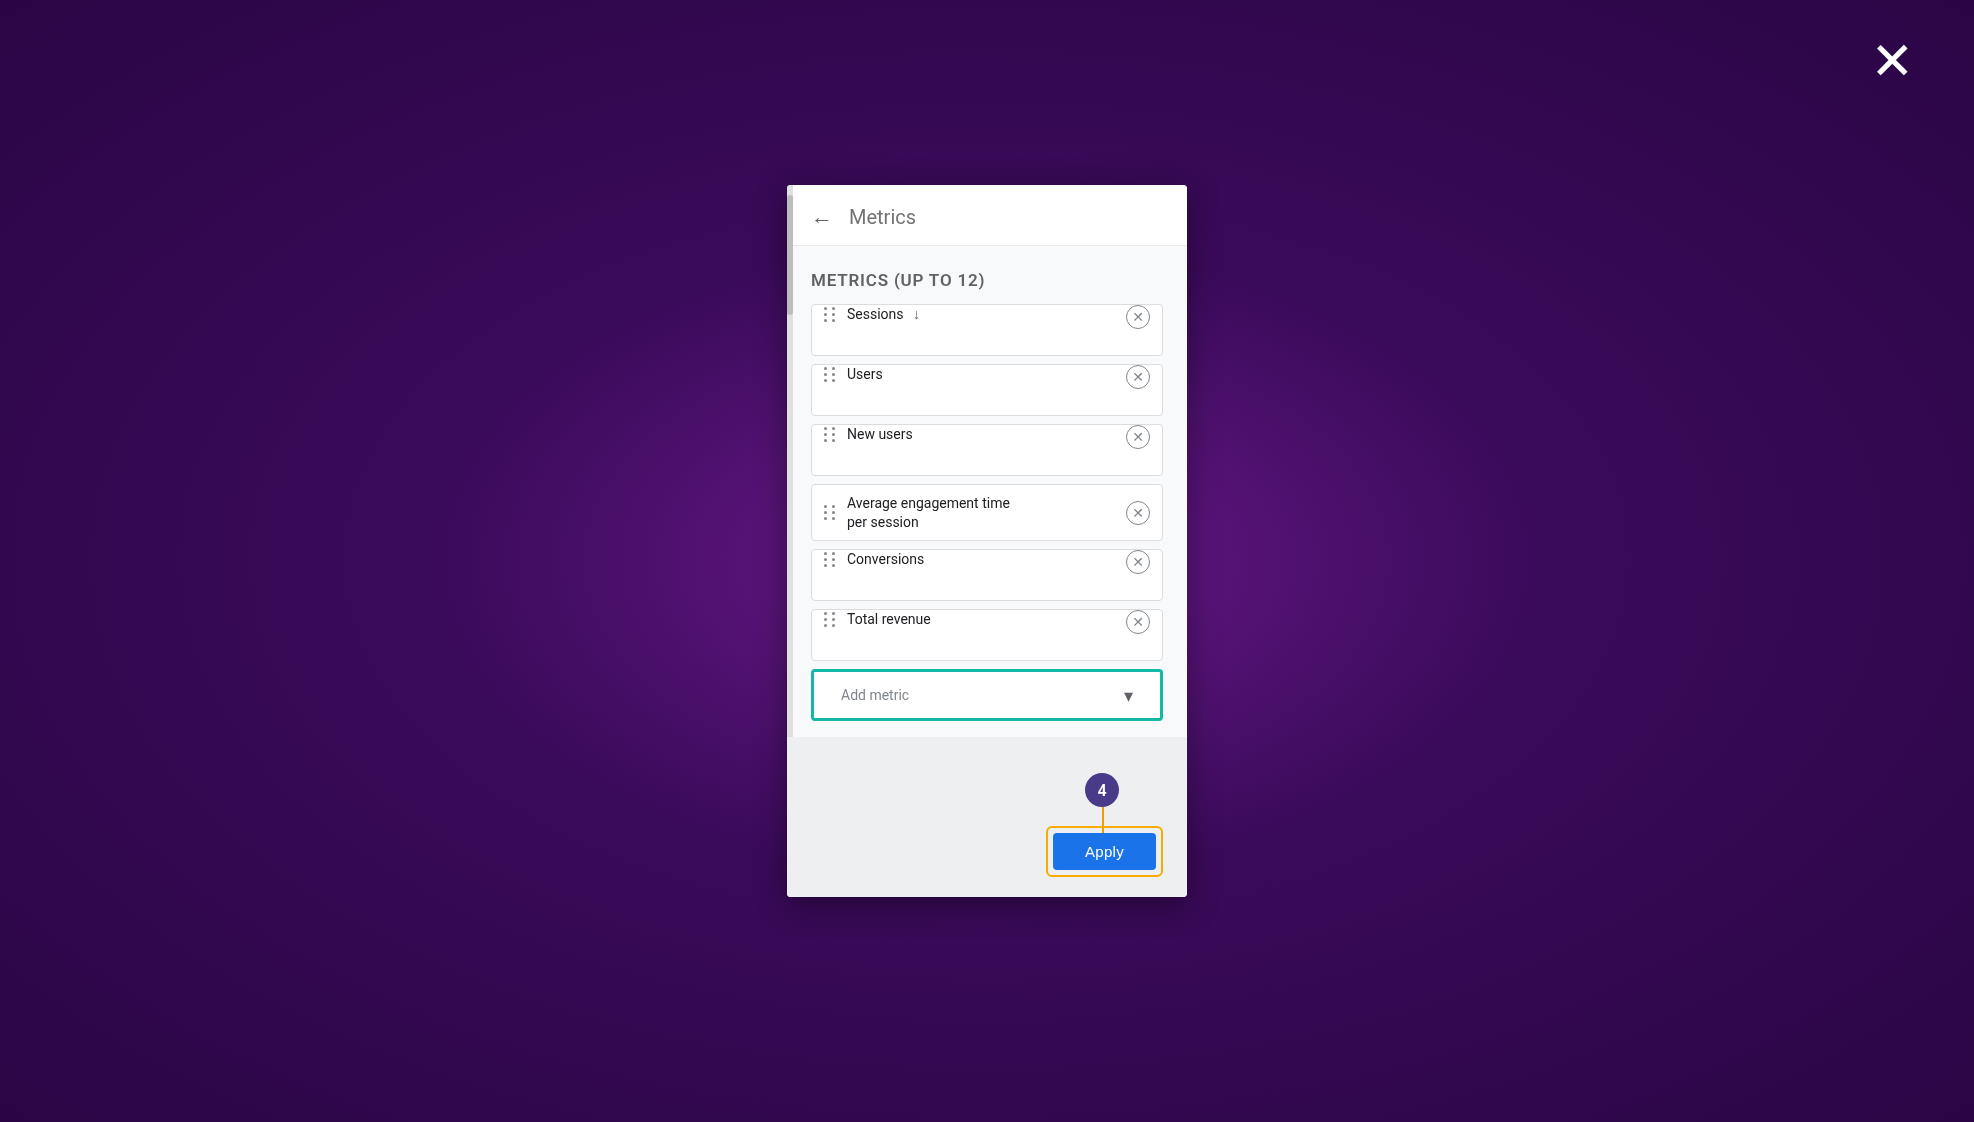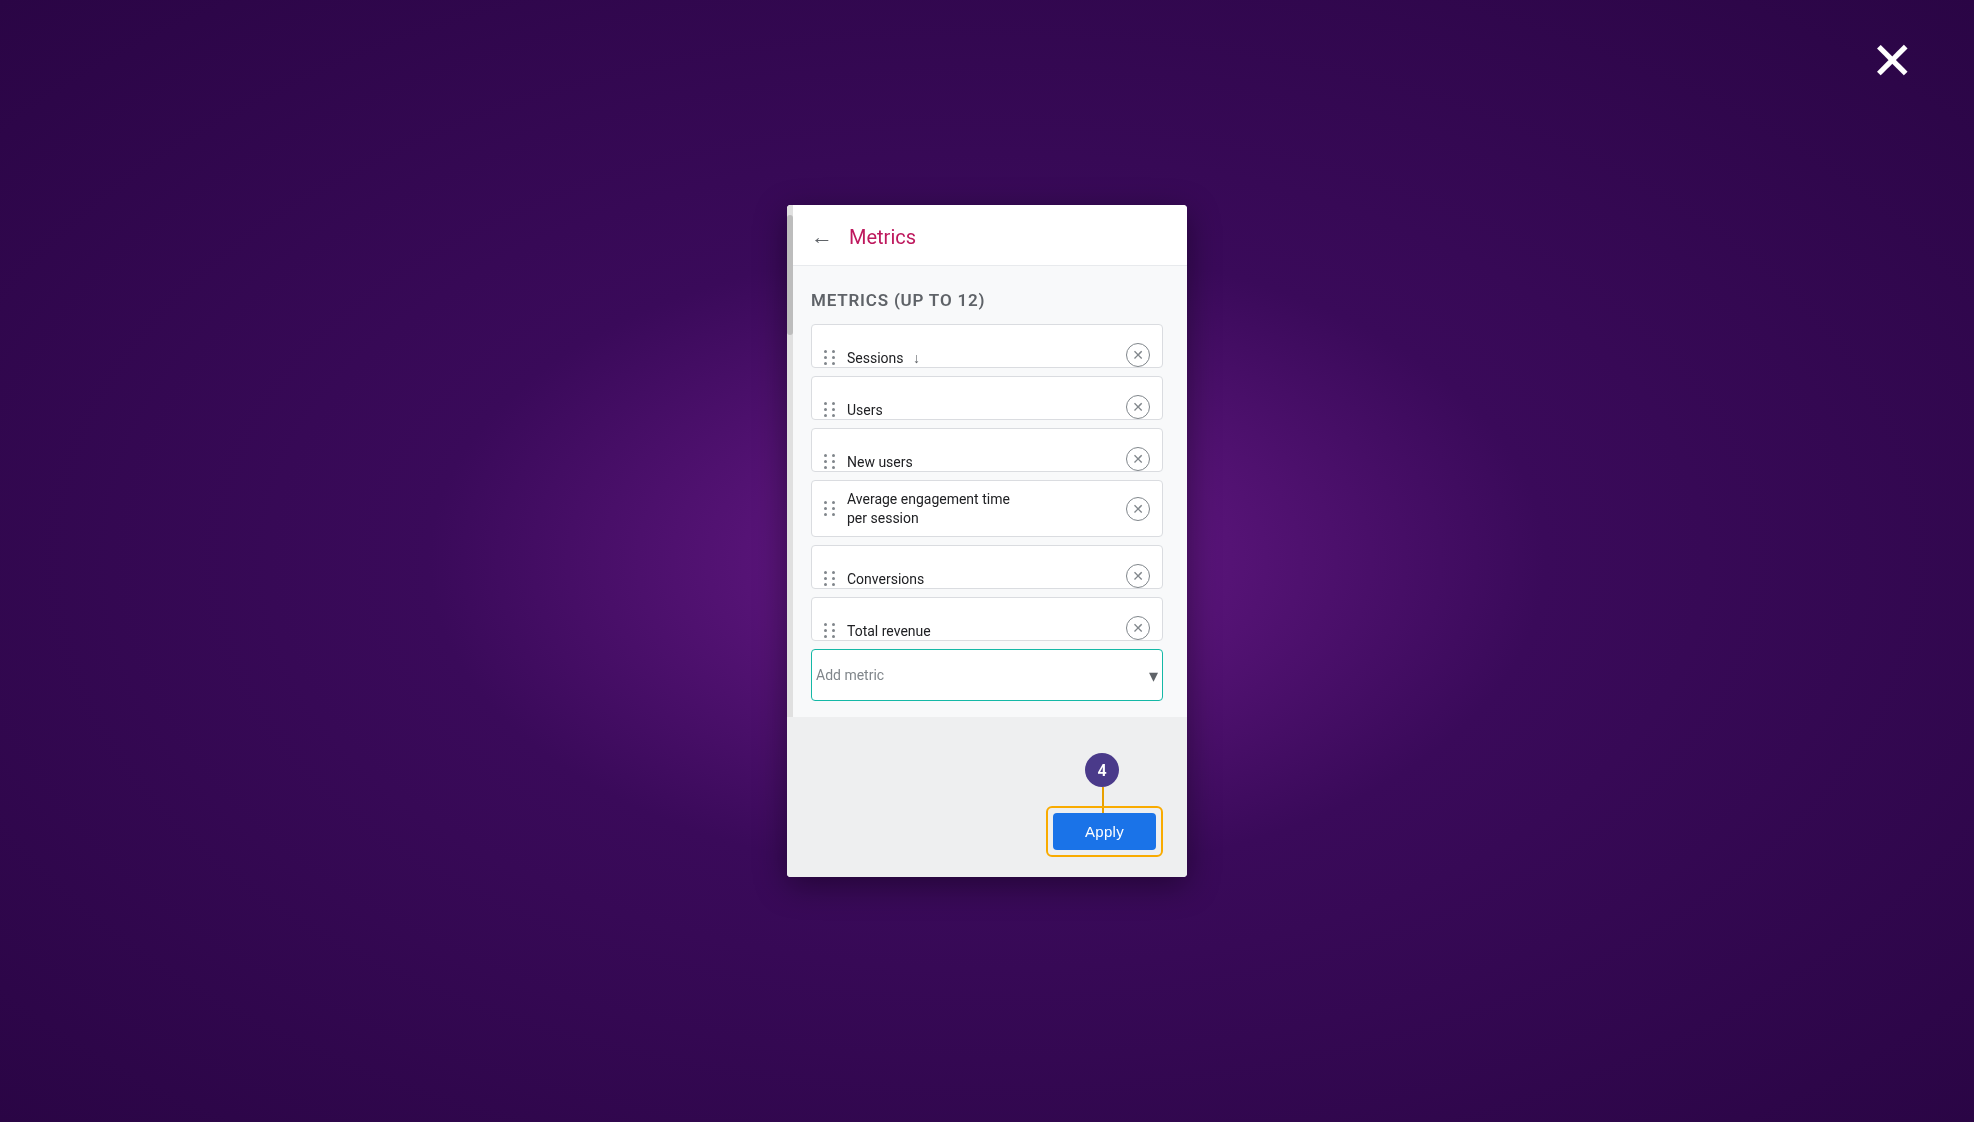--- a/index.html
+++ b/index.html
@@ -52,21 +52,21 @@
     .back-arrow {
       color: #5f6368;
       font-size: 22px;
       cursor: pointer;
       line-height: 1;
     }
 
     .panel-title {
       font-size: 20px;
       font-weight: 400;
-      color: #be185d;
+      color: #737373;
     }
 
     .panel-body {
       padding: 24px 24px 16px 24px;
       background: #f8f9fa;
     }
 
     .section-label {
       font-size: 17px;
       font-weight: 600;
@@ -75,24 +75,24 @@
       margin-bottom: 14px;
       text-transform: uppercase;
     }
 
     .metric-item {
       background: white;
       border: 1px solid #dadce0;
       border-radius: 4px;
       padding: 0 12px;
       display: flex;
-      align-items: flex-end;
+      align-items: flex-start;
       justify-content: space-between;
       margin-bottom: 8px;
-      height: 44px;
+      height: 52px;
       cursor: grab;
     }
 
     .metric-item.tall {
       height: 57px;
       align-items: center;
       gap: 40px;
     }
 
     .metric-left {
@@ -139,23 +139,23 @@
       align-items: center;
       justify-content: center;
       cursor: pointer;
       color: #80868b;
       font-size: 14px;
       flex-shrink: 0;
     }
 
     .add-metric-dropdown {
       background: white;
-      border: 1px solid #14b8a6;
+      border: 3px solid #14b8a6;
       border-radius: 4px;
-      padding: 0 4px;
+      padding: 0 27px;
       display: flex;
       align-items: center;
       justify-content: space-between;
       height: 52px;
       cursor: pointer;
       margin-top: 4px;
     }
 
     .add-metric-label {
       font-size: 14px;

